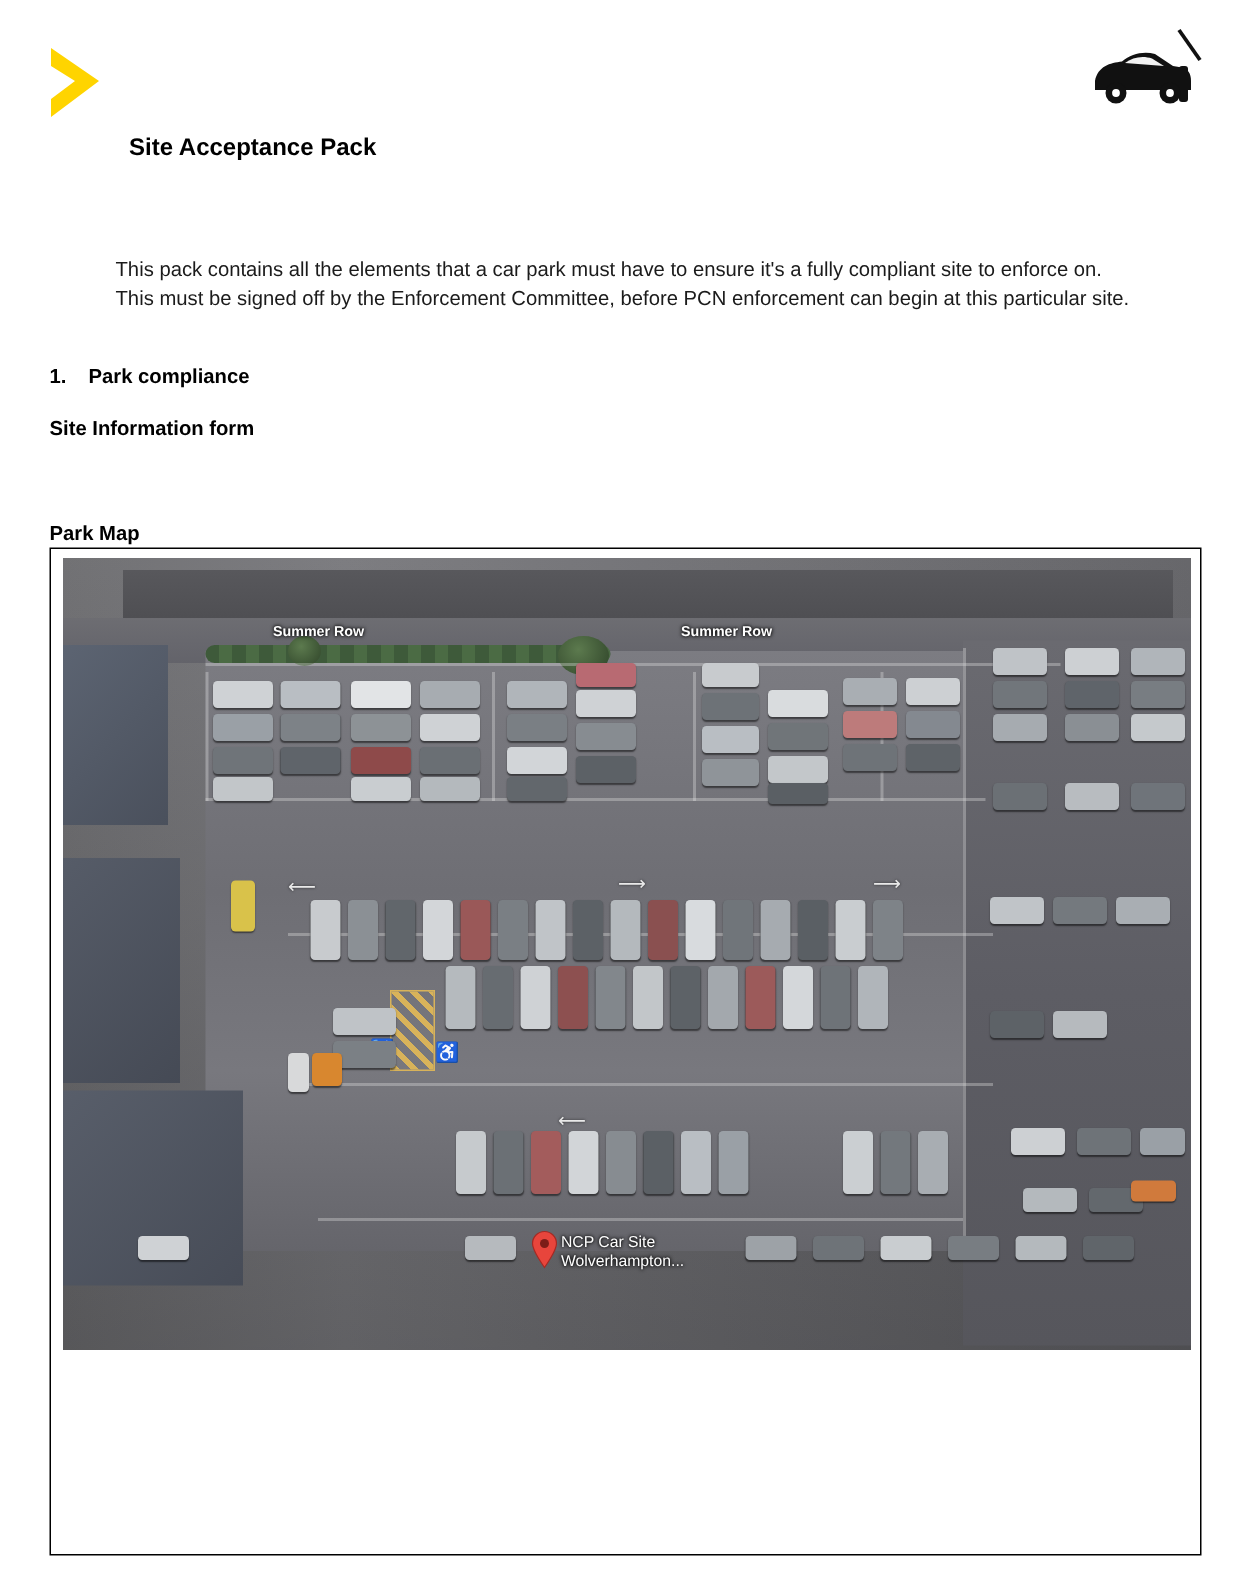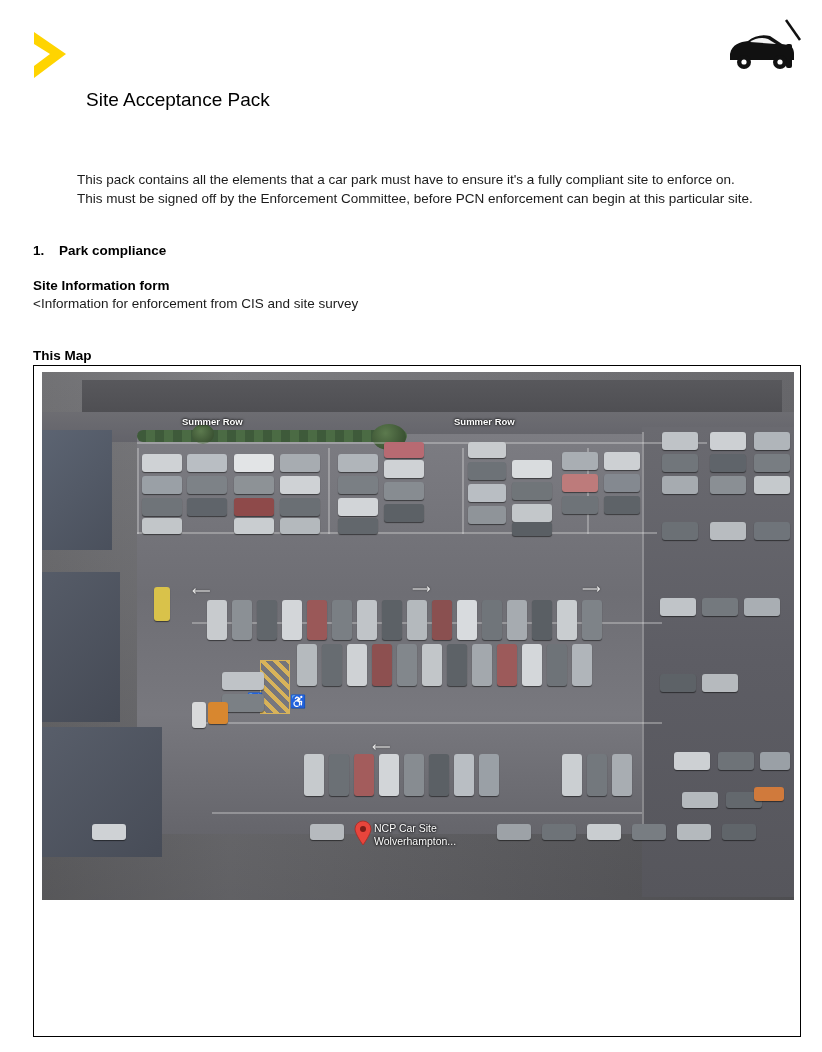--- a/index.html
+++ b/index.html
@@ -48,22 +48,22 @@
     font-size: 37px;
     font-weight: bold;
     letter-spacing: -0.3px;
     line-height: 1.1;
     white-space: nowrap;
   }
   .doc-subtitle {
     position: absolute;
     left: 86px;
     top: 89px;
-    font-size: 19px;
-    font-weight: normal;
+    font-size: 16px;
+    font-weight: bold;
     line-height: 1.2;
   }
   .car-logo {
     position: absolute;
     right: 20px;
     top: 14px;
     width: 78px;
     height: 64px;
   }
   .car-logo svg { display: block; }
@@ -281,23 +281,22 @@
   <div class="intro">
     <span class="line">This pack contains all the elements that a car park must have to ensure it's a fully compliant site to enforce on.</span>
     <span class="line">This must be signed off by the Enforcement Committee, before PCN enforcement can begin at this particular site.</span>
   </div>
 
   <div class="section-heading">
     <span class="num">1.</span><span>Park compliance</span>
   </div>
 
   <div class="sub-heading-1">Site Information form</div>
-  <div class="sub-text-1">&lt;Information for enforcement from CIS and site survey</div>
-
-  <div class="sub-heading-2">This Map</div>
+
+  <div class="sub-heading-2">Park Map</div>
 
   <div class="map-frame">
     <div class="map-image">
       <div class="sat">
 
         <div class="patch rooftop-top"></div>
         <div class="patch road-top"></div>
         <div class="patch asphalt-main"></div>
         <div class="patch asphalt-right"></div>
         <div class="patch building-left"></div>

